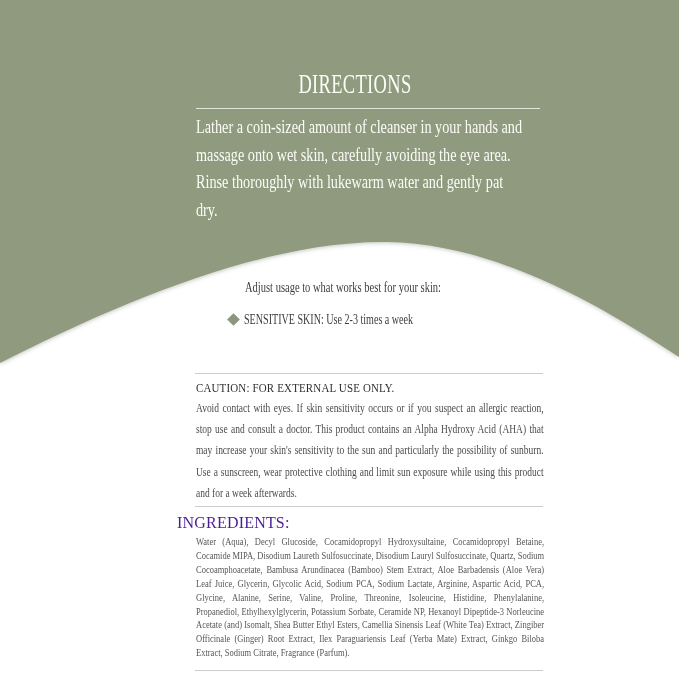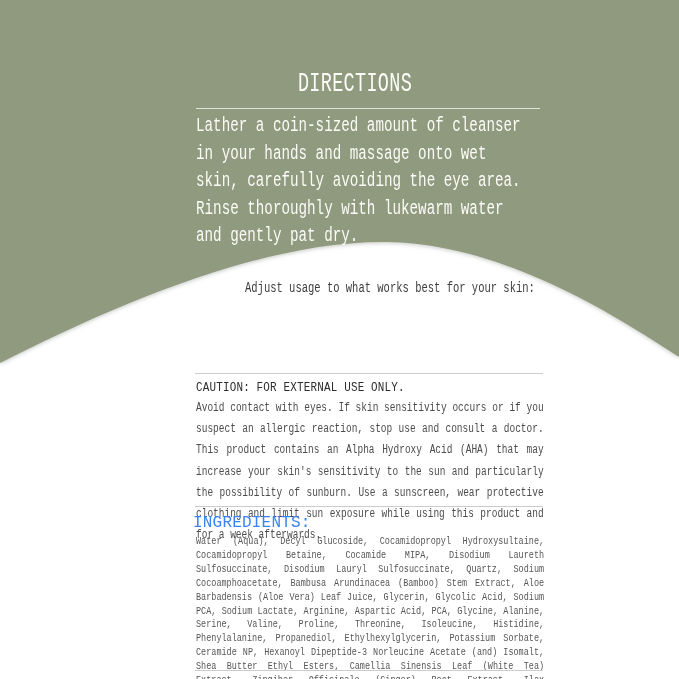--- a/index.html
+++ b/index.html
@@ -1,18 +1,18 @@
 <!DOCTYPE html>
 <html><head>
 <meta charset="utf-8">
 <style>
   html,body{margin:0;padding:0;background:#ffffff;}
   .sheet{
     position:relative;width:679px;height:679px;background:#ffffff;overflow:hidden;
-    font-family:Liberation Mono, monospace;
+    font-family:Liberation Serif, serif;
   }
   .wave-svg{position:absolute;top:0;left:0;filter:drop-shadow(0 1px 2px rgba(60,70,50,.30));}
   .abs{position:absolute;}
   .title{
     top:70px;left:165px;width:380px;text-align:center;
     color:#fdfdf8;font-size:28px;line-height:28px;font-weight:500;
     letter-spacing:.5px;transform:scaleX(.66);transform-origin:center top;white-space:nowrap;
   }
   .title-rule{top:108px;left:196px;width:344px;height:1px;background:rgba(255,255,255,.75);}
   .directions-par{
@@ -38,21 +38,21 @@
   .divider-bottom{top:670px;left:195px;width:348px;}
   .caution-heading{
     top:381px;left:196px;font-size:12px;letter-spacing:.2px;color:#2d2d2d;white-space:nowrap;
     transform:scaleX(.91);transform-origin:left top;
   }
   .caution-body{
     top:398px;left:196px;width:440px;font-size:12px;line-height:21.2px;color:#4c4c4c;
     text-align:justify;transform:scaleX(.79);transform-origin:left top;
   }
   .ingredients-heading{
-    top:513px;left:193px;font-size:16px;line-height:20px;color:#3b82f6;letter-spacing:.2px;white-space:nowrap;
+    top:513px;left:177px;font-size:16px;line-height:20px;color:#4c1d95;letter-spacing:.2px;white-space:nowrap;
   }
   .ingredients-body{
     top:535px;left:196px;width:410px;font-size:10px;line-height:13.9px;color:#565656;
     text-align:justify;transform:scaleX(.849);transform-origin:left top;
   }
 </style>
 </head>
 <body>
 
 <div class="sheet">
@@ -62,20 +62,26 @@
   </svg>
 
   <div class="abs title">DIRECTIONS</div>
   <div class="abs title-rule"></div>
 
   <div class="abs directions-par">Lather a coin-sized amount of cleanser in your hands and massage onto wet skin, carefully avoiding the eye area. Rinse thoroughly with lukewarm water and gently pat dry.</div>
 
   <div class="abs usage-intro">Adjust usage to what works best for your skin:</div>
 
   <div class="abs usage-list">
+    <div class="usage-row">
+      <span class="bullet-box">
+        <span class="bullet-diamond" style="background-color: rgb(140, 150, 124);"></span>
+      </span>
+      <span class="usage-label">SENSITIVE SKIN: Use 2-3 times a week</span>
+    </div>
   </div>
 
   <div class="abs divider divider-caution-top"></div>
   <div class="abs caution-heading">CAUTION: FOR EXTERNAL USE ONLY.</div>
   <div class="abs caution-body">Avoid contact with eyes. If skin sensitivity occurs or if you suspect an allergic reaction, stop use and consult a doctor. This product contains an Alpha Hydroxy Acid (AHA) that may increase your skin's sensitivity to the sun and particularly the possibility of sunburn. Use a sunscreen, wear protective clothing and limit sun exposure while using this product and for a week afterwards.</div>
 
   <div class="abs divider divider-ingredients-top"></div>
   <div class="abs ingredients-heading">INGREDIENTS:</div>
   <div class="abs ingredients-body">Water (Aqua), Decyl Glucoside, Cocamidopropyl Hydroxysultaine, Cocamidopropyl Betaine, Cocamide MIPA, Disodium Laureth Sulfosuccinate, Disodium Lauryl Sulfosuccinate, Quartz, Sodium Cocoamphoacetate, Bambusa Arundinacea (Bamboo) Stem Extract, Aloe Barbadensis (Aloe Vera) Leaf Juice, Glycerin, Glycolic Acid, Sodium PCA, Sodium Lactate, Arginine, Aspartic Acid, PCA, Glycine, Alanine, Serine, Valine, Proline, Threonine, Isoleucine, Histidine, Phenylalanine, Propanediol, Ethylhexylglycerin, Potassium Sorbate, Ceramide NP, Hexanoyl Dipeptide-3 Norleucine Acetate (and) Isomalt, Shea Butter Ethyl Esters, Camellia Sinensis Leaf (White Tea) Extract, Zingiber Officinale (Ginger) Root Extract, Ilex Paraguariensis Leaf (Yerba Mate) Extract, Ginkgo Biloba Extract, Sodium Citrate, Fragrance (Parfum).</div>
 

